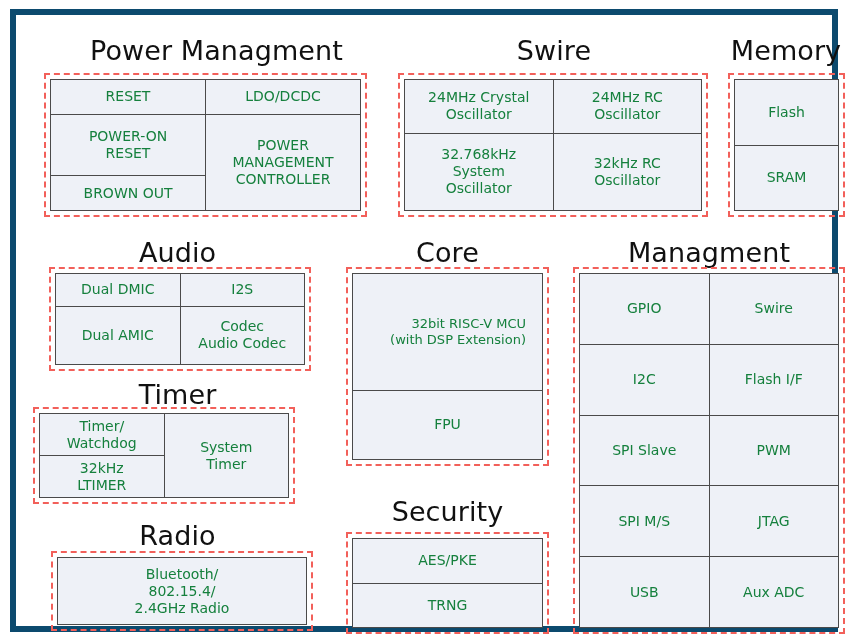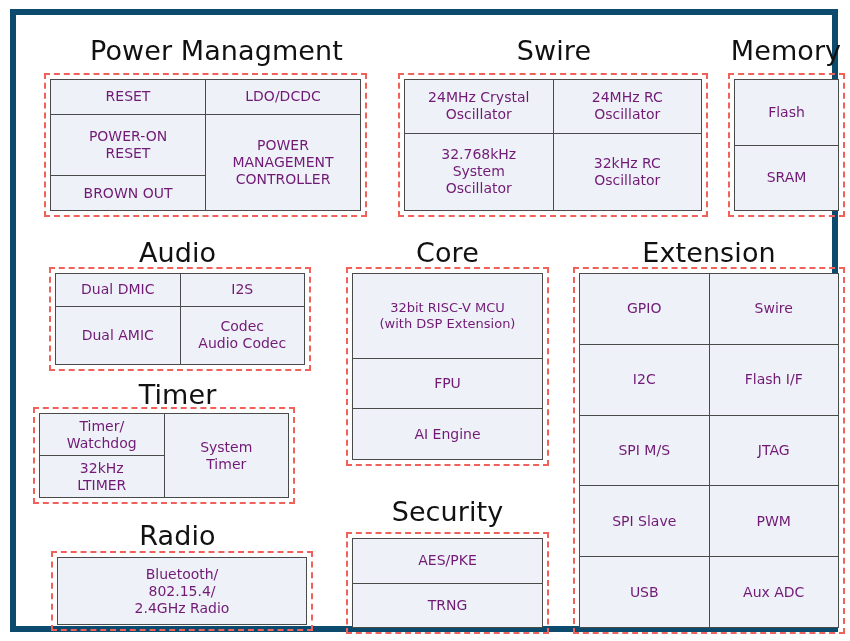--- a/index.html
+++ b/index.html
@@ -61,30 +61,31 @@
     height: 100%;
     border-collapse: collapse;
     table-layout: fixed;
     box-sizing: border-box;
   }
   .block-table td {
     border: 1.6px solid #4a4a4a;
     background: #eef1f7;
     text-align: center;
     vertical-align: middle;
-    color: #701a75;
+    color: #15803d;
     font-size: 14px;
     line-height: 17px;
     font-weight: 400;
     padding: 2px 16px;
     font-family: "DejaVu Sans", "Liberation Sans", sans-serif;
   }
   .block-table td.small {
     font-size: 13px;
     line-height: 16px;
+    text-align: right;
   }
   .cell-line { display: block; }
 
   
   #title-power    { left: 28px;  top: 20px;  width: 345px; }
   #grp-power      { left: 28px;  top: 58px;  width: 323px; height: 144px; }
 
   #title-clock    { left: 382px; top: 20px;  width: 312px; }
   #grp-clock      { left: 382px; top: 58px;  width: 310px; height: 144px; }
 
@@ -247,62 +248,59 @@
         <tbody>
             <tr>
           <td class="small">
             <span class="cell-line">32bit RISC-V MCU</span>
             <span class="cell-line">(with DSP Extension)</span>
           </td>
         </tr>
         <tr>
           <td>FPU</td>
         </tr>
-        <tr>
-          <td>AI Engine</td>
-        </tr>
       </tbody>
         </table>
     </div>
 
     <div class="group-title" id="title-security">Security</div>
     <div class="dashed-group" id="grp-security">
       <table class="block-table">
         <tbody>
             <tr>
           <td>AES/PKE</td>
         </tr>
         <tr>
           <td>TRNG</td>
         </tr>
       </tbody>
         </table>
     </div>
 
-    <div class="group-title" id="title-interface">Extension</div>
+    <div class="group-title" id="title-interface">Managment</div>
     <div class="dashed-group" id="grp-interface">
       <table class="block-table">
         <tbody>
             <tr>
           <td>GPIO</td>
           <td>Swire</td>
         </tr>
         <tr>
           <td>I2C</td>
           <td>Flash I/F</td>
         </tr>
         <tr>
+          <td>SPI Slave</td>
+          <td>PWM</td>
+        </tr>
+        <tr>
           <td>SPI M/S</td>
           <td>JTAG</td>
         </tr>
         <tr>
-          <td>SPI Slave</td>
-          <td>PWM</td>
-        </tr>
-        <tr>
           <td>USB</td>
           <td>Aux ADC</td>
         </tr>
       </tbody>
         </table>
     </div>
 
   </div>
 </div>
 

